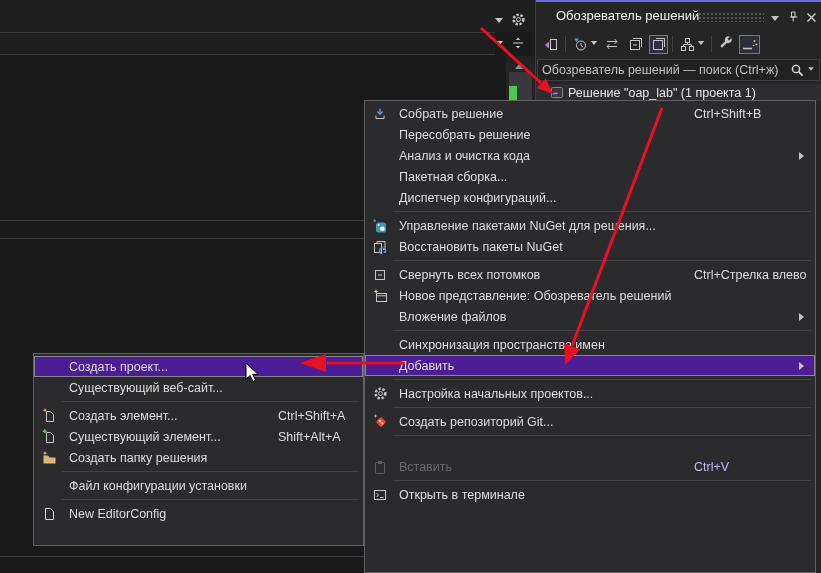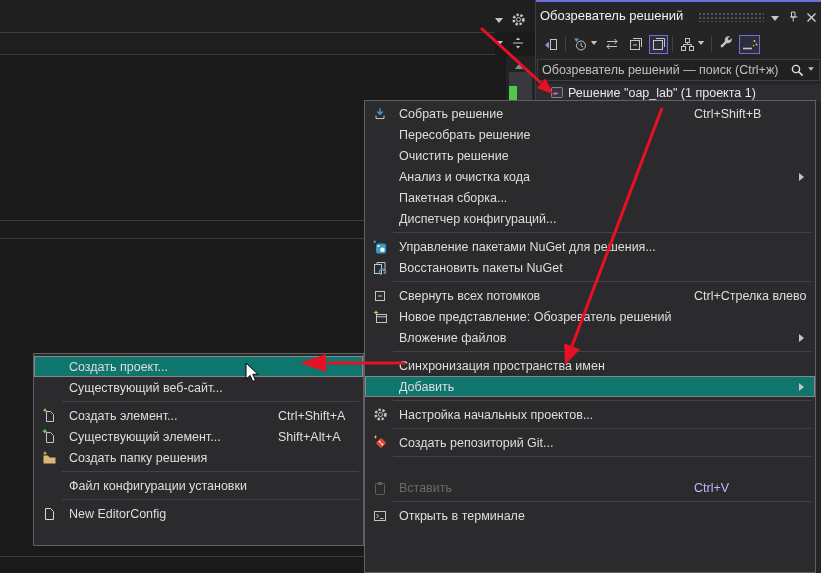--- a/index.html
+++ b/index.html
@@ -7,21 +7,21 @@
          font-family:"Liberation Sans","DejaVu Sans",sans-serif;background:#1a1a1a;}
   .abs{position:absolute;}
   
   .strip{background:#1f1f20;}
   .hline{background:#3a3a3d;height:1px;}
   .vline{background:#3e3e42;width:1px;}
   .caret{width:0;height:0;border:4px solid transparent;border-top:5px solid #c5c5c5;}
   
   #panel{left:536px;top:0;width:285px;height:573px;background:#252526;}
   #panel-accent{left:0;top:0;width:285px;height:2px;}
-  #panel-title{left:4px;top:8px;font-size:13px;color:#f1f1f1;white-space:nowrap;}
+  #panel-title{left:20px;top:8px;font-size:13px;color:#f1f1f1;white-space:nowrap;}
   #drag-dots{left:162px;top:12px;width:66px;height:10px;
      background-image:radial-gradient(circle,#55555a 1px,transparent 1.3px);
      background-size:4px 4px;}
   .winbtn{width:18px;height:18px;display:flex;align-items:center;justify-content:center;color:#d0d0d0;}
   #toolbar{left:0;top:30px;width:285px;height:28px;display:flex;align-items:center;padding-left:5px;box-sizing:border-box;}
   .tbi{width:20px;height:20px;display:flex;align-items:center;justify-content:center;flex:0 0 auto;}
   .tbsep{width:1px;height:16px;background:#3f3f46;margin:0 4px;flex:0 0 auto;}
   .tgl{border:1px solid #6e6edf;background:#2d2d3c;box-sizing:border-box;}
   #searchbox{left:1px;top:59px;width:283px;height:22px;background:#212122;border:1px solid #3e3e42;
      box-sizing:border-box;display:flex;align-items:center;}
@@ -34,21 +34,21 @@
   #submenu{left:33px;top:353px;width:331px;height:193px;z-index:31;}
   .mrow{height:21px;position:relative;display:flex;align-items:center;font-size:12.5px;
         color:#dedede;white-space:nowrap;padding-left:34px;box-sizing:border-box;}
   #submenu .mrow{padding-left:35px;}
   .mrow .ic{position:absolute;left:7px;top:50%;transform:translateY(-50%);width:16px;height:16px;
         display:flex;align-items:center;justify-content:center;}
   .hk{position:absolute;left:329px;top:0;height:100%;display:flex;align-items:center;}
   #submenu .hk{left:244px;}
   .subarrow{position:absolute;right:7px;top:50%;transform:translateY(-50%);
         width:0;height:0;border:4px solid transparent;border-left:5px solid #c5c5c5;}
-  .sel{background:#0f766e;outline:1px solid #87878b;outline-offset:-1px;}
+  .sel{background:#4c1d95;outline:1px solid #87878b;outline-offset:-1px;}
   .dis{color:#6a6a6a;margin-top:20px;}
   .dis .hk{color:#c4b5fd;}
   .msep{height:1px;background:#434347;margin:3px 4px 3px 28px;}
   
   #arrows{left:0;top:0;z-index:50;pointer-events:none;}
   #cursor{left:244px;top:362px;z-index:60;pointer-events:none;}
   svg{display:block;}
 </style>
 </head>
 <body>
@@ -202,23 +202,20 @@
             <path d="M4.3 4.5 7 7.2 9.7 4.5" fill="none" stroke="#569cd6" stroke-width="1.4"></path>
           </svg>
         </span>
       <span>Собрать решение</span>
       <span class="hk">Ctrl+Shift+B</span>
     </div>
     <div class="mrow">
         <span>Пересобрать решение</span>
       </div>
     <div class="mrow">
-        <span>Очистить решение</span>
-      </div>
-    <div class="mrow">
         <span>Анализ и очистка кода</span>
         <span class="subarrow"></span>
       </div>
     <div class="mrow">
         <span>Пакетная сборка...</span>
       </div>
     <div class="mrow">
         <span>Диспетчер конфигураций...</span>
       </div>
     <div class="msep"></div>

